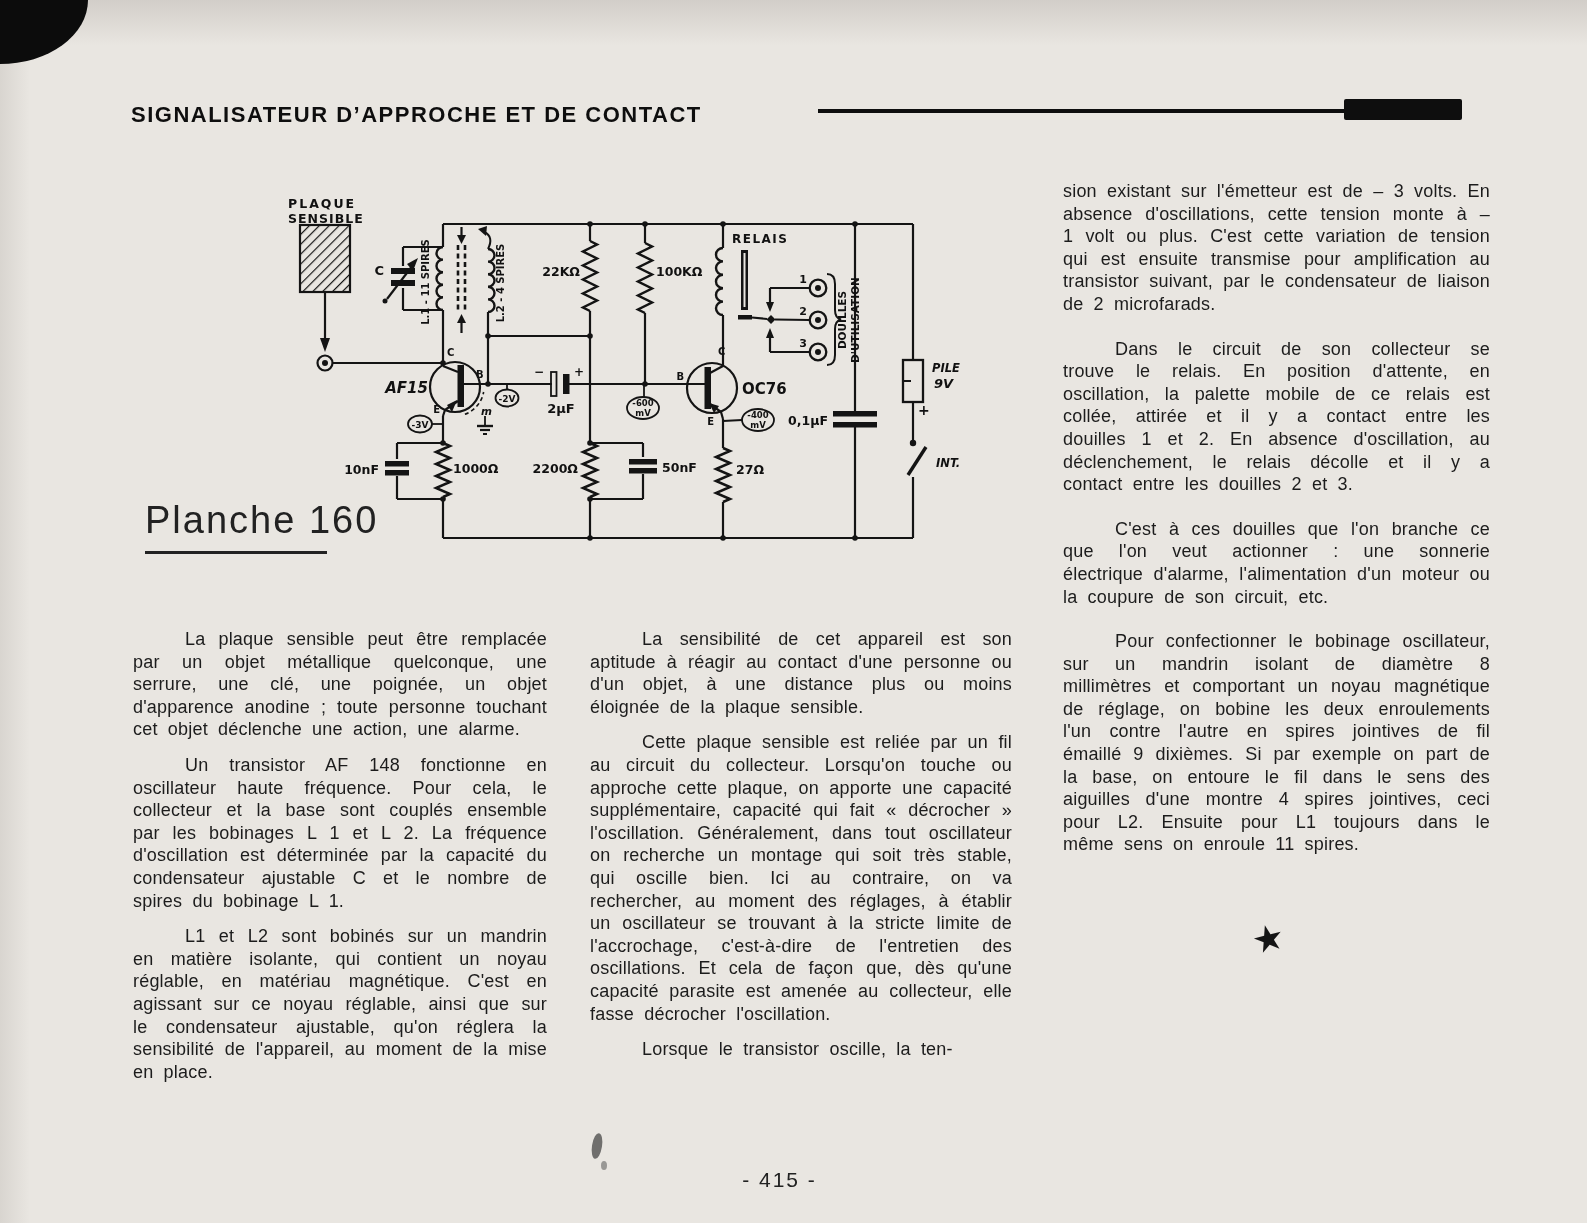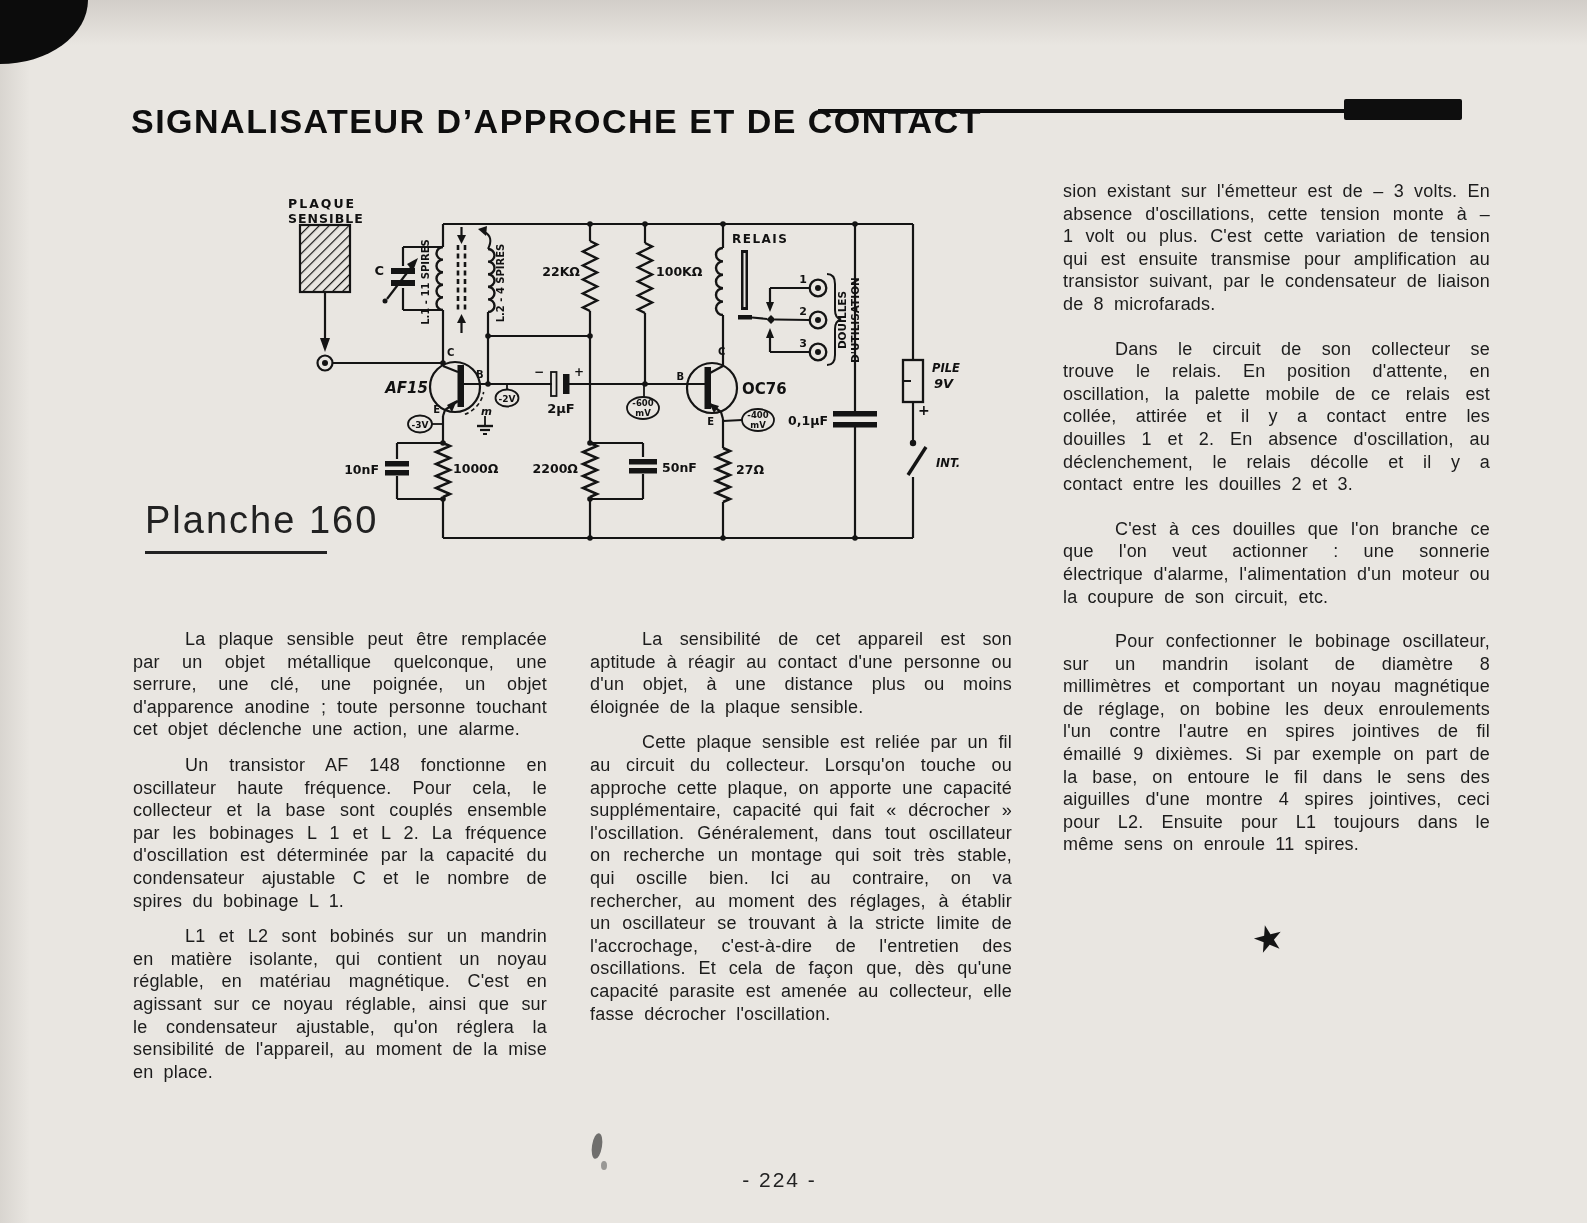--- a/index.html
+++ b/index.html
@@ -9,21 +9,21 @@
     font-family:"Liberation Sans",sans-serif;color:#1b1b1b;
   }
   .page::before{
     content:"";position:absolute;inset:0;pointer-events:none;
     background:linear-gradient(180deg,rgba(70,62,55,.14),rgba(70,62,55,0) 46px),
                linear-gradient(90deg,rgba(70,62,55,.10),rgba(70,62,55,0) 30px);
   }
   .corner{position:absolute;left:0;top:0;width:88px;height:64px;background:#0c0c0c;
           clip-path:ellipse(88px 64px at 0 0);}
   
-  .hdr-title{position:absolute;left:131px;top:102px;font-size:34px;font-weight:bold;
+  .hdr-title{position:absolute;left:131px;top:102px;font-size:22px;font-weight:bold;
              letter-spacing:1.5px;color:#0e0e0e;white-space:nowrap;}
   .hdr-rule{position:absolute;left:818px;top:109px;width:528px;height:4px;background:#0e0e0e;}
   .hdr-bar{position:absolute;left:1344px;top:99px;width:118px;height:21px;background:#0e0e0e;border-radius:2px;}
   
   .schematic{position:absolute;left:280px;top:175px;width:800px;height:400px;}
   .schematic text{fill:#111;font-family:"DejaVu Sans",sans-serif;}
   
   .planche{position:absolute;left:145px;top:499px;font-size:38px;letter-spacing:2px;color:#222;}
   .planche .underline{width:182px;height:3px;background:#222;margin-top:9px;}
   
@@ -308,25 +308,26 @@
   </div>
 
   <div class="col col1">
     <p class="ind">La plaque sensible peut être remplacée par un objet métallique quelconque, une serrure, une clé, une poignée, un objet d'apparence anodine ; toute personne touchant cet objet déclenche une action, une alarme.</p>
     <p class="ind">Un transistor AF 148 fonctionne en oscillateur haute fréquence. Pour cela, le collecteur et la base sont couplés ensemble par les bobinages L 1 et L 2. La fréquence d'oscillation est déterminée par la capacité du condensateur ajustable C et le nombre de spires du bobinage L 1.</p>
     <p class="ind">L1 et L2 sont bobinés sur un mandrin en matière isolante, qui contient un noyau réglable, en matériau magnétique. C'est en agissant sur ce noyau réglable, ainsi que sur le condensateur ajustable, qu'on réglera la sensibilité de l'appareil, au moment de la mise en place.</p>
   </div>
   <div class="col col2">
     <p class="ind">La sensibilité de cet appareil est son aptitude à réagir au contact d'une personne ou d'un objet, à une distance plus ou moins éloignée de la plaque sensible.</p>
     <p class="ind">Cette plaque sensible est reliée par un fil au circuit du collecteur. Lorsqu'on touche ou approche cette plaque, on apporte une capacité supplémentaire, capacité qui fait « décrocher » l'oscillation. Généralement, dans tout oscillateur on recherche un montage qui soit très stable, qui oscille bien. Ici au contraire, on va rechercher, au moment des réglages, à établir un oscillateur se trouvant à la stricte limite de l'accrochage, c'est-à-dire de l'entretien des oscillations. Et cela de façon que, dès qu'une capacité parasite est amenée au collecteur, elle fasse décrocher l'oscillation.</p>
+    <p class="ind p-lorsque">Lorsque le transistor oscille, la ten-</p>
   </div>
   <div class="col col3">
-    <p>sion existant sur l'émetteur est de – 3 volts. En absence d'oscillations, cette tension monte à – 1 volt ou plus. C'est cette variation de tension qui est ensuite transmise pour amplification au transistor suivant, par le condensateur de liaison de 8 microfarads.</p>
+    <p>sion existant sur l'émetteur est de – 3 volts. En absence d'oscillations, cette tension monte à – 1 volt ou plus. C'est cette variation de tension qui est ensuite transmise pour amplification au transistor suivant, par le condensateur de liaison de 2 microfarads.</p>
     <p class="ind">Dans le circuit de son collecteur se trouve le relais. En position d'attente, en oscillation, la palette mobile de ce relais est collée, attirée et il y a contact entre les douilles 1 et 2. En absence d'oscillation, au déclenchement, le relais décolle et il y a contact entre les douilles 2 et 3.</p>
     <p class="ind">C'est à ces douilles que l'on branche ce que l'on veut actionner : une sonnerie électrique d'alarme, l'alimentation d'un moteur ou la coupure de son circuit, etc.</p>
     <p class="ind">Pour confectionner le bobinage oscillateur, sur un mandrin isolant de diamètre 8 millimètres et comportant un noyau magnétique de réglage, on bobine les deux enroulements l'un contre l'autre en spires jointives de fil émaillé 9 dixièmes. Si par exemple on part de la base, on entoure le fil dans le sens des aiguilles d'une montre 4 spires jointives, ceci pour L2. Ensuite pour L1 toujours dans le même sens on enroule 11 spires.</p>
   </div>
 
   <div class="star">★</div>
-  <div class="pageno">- 224 -</div>
+  <div class="pageno">- 415 -</div>
   <div class="blob"></div>
   <div class="blob2"></div>
 </div>
 
 </body></html>

